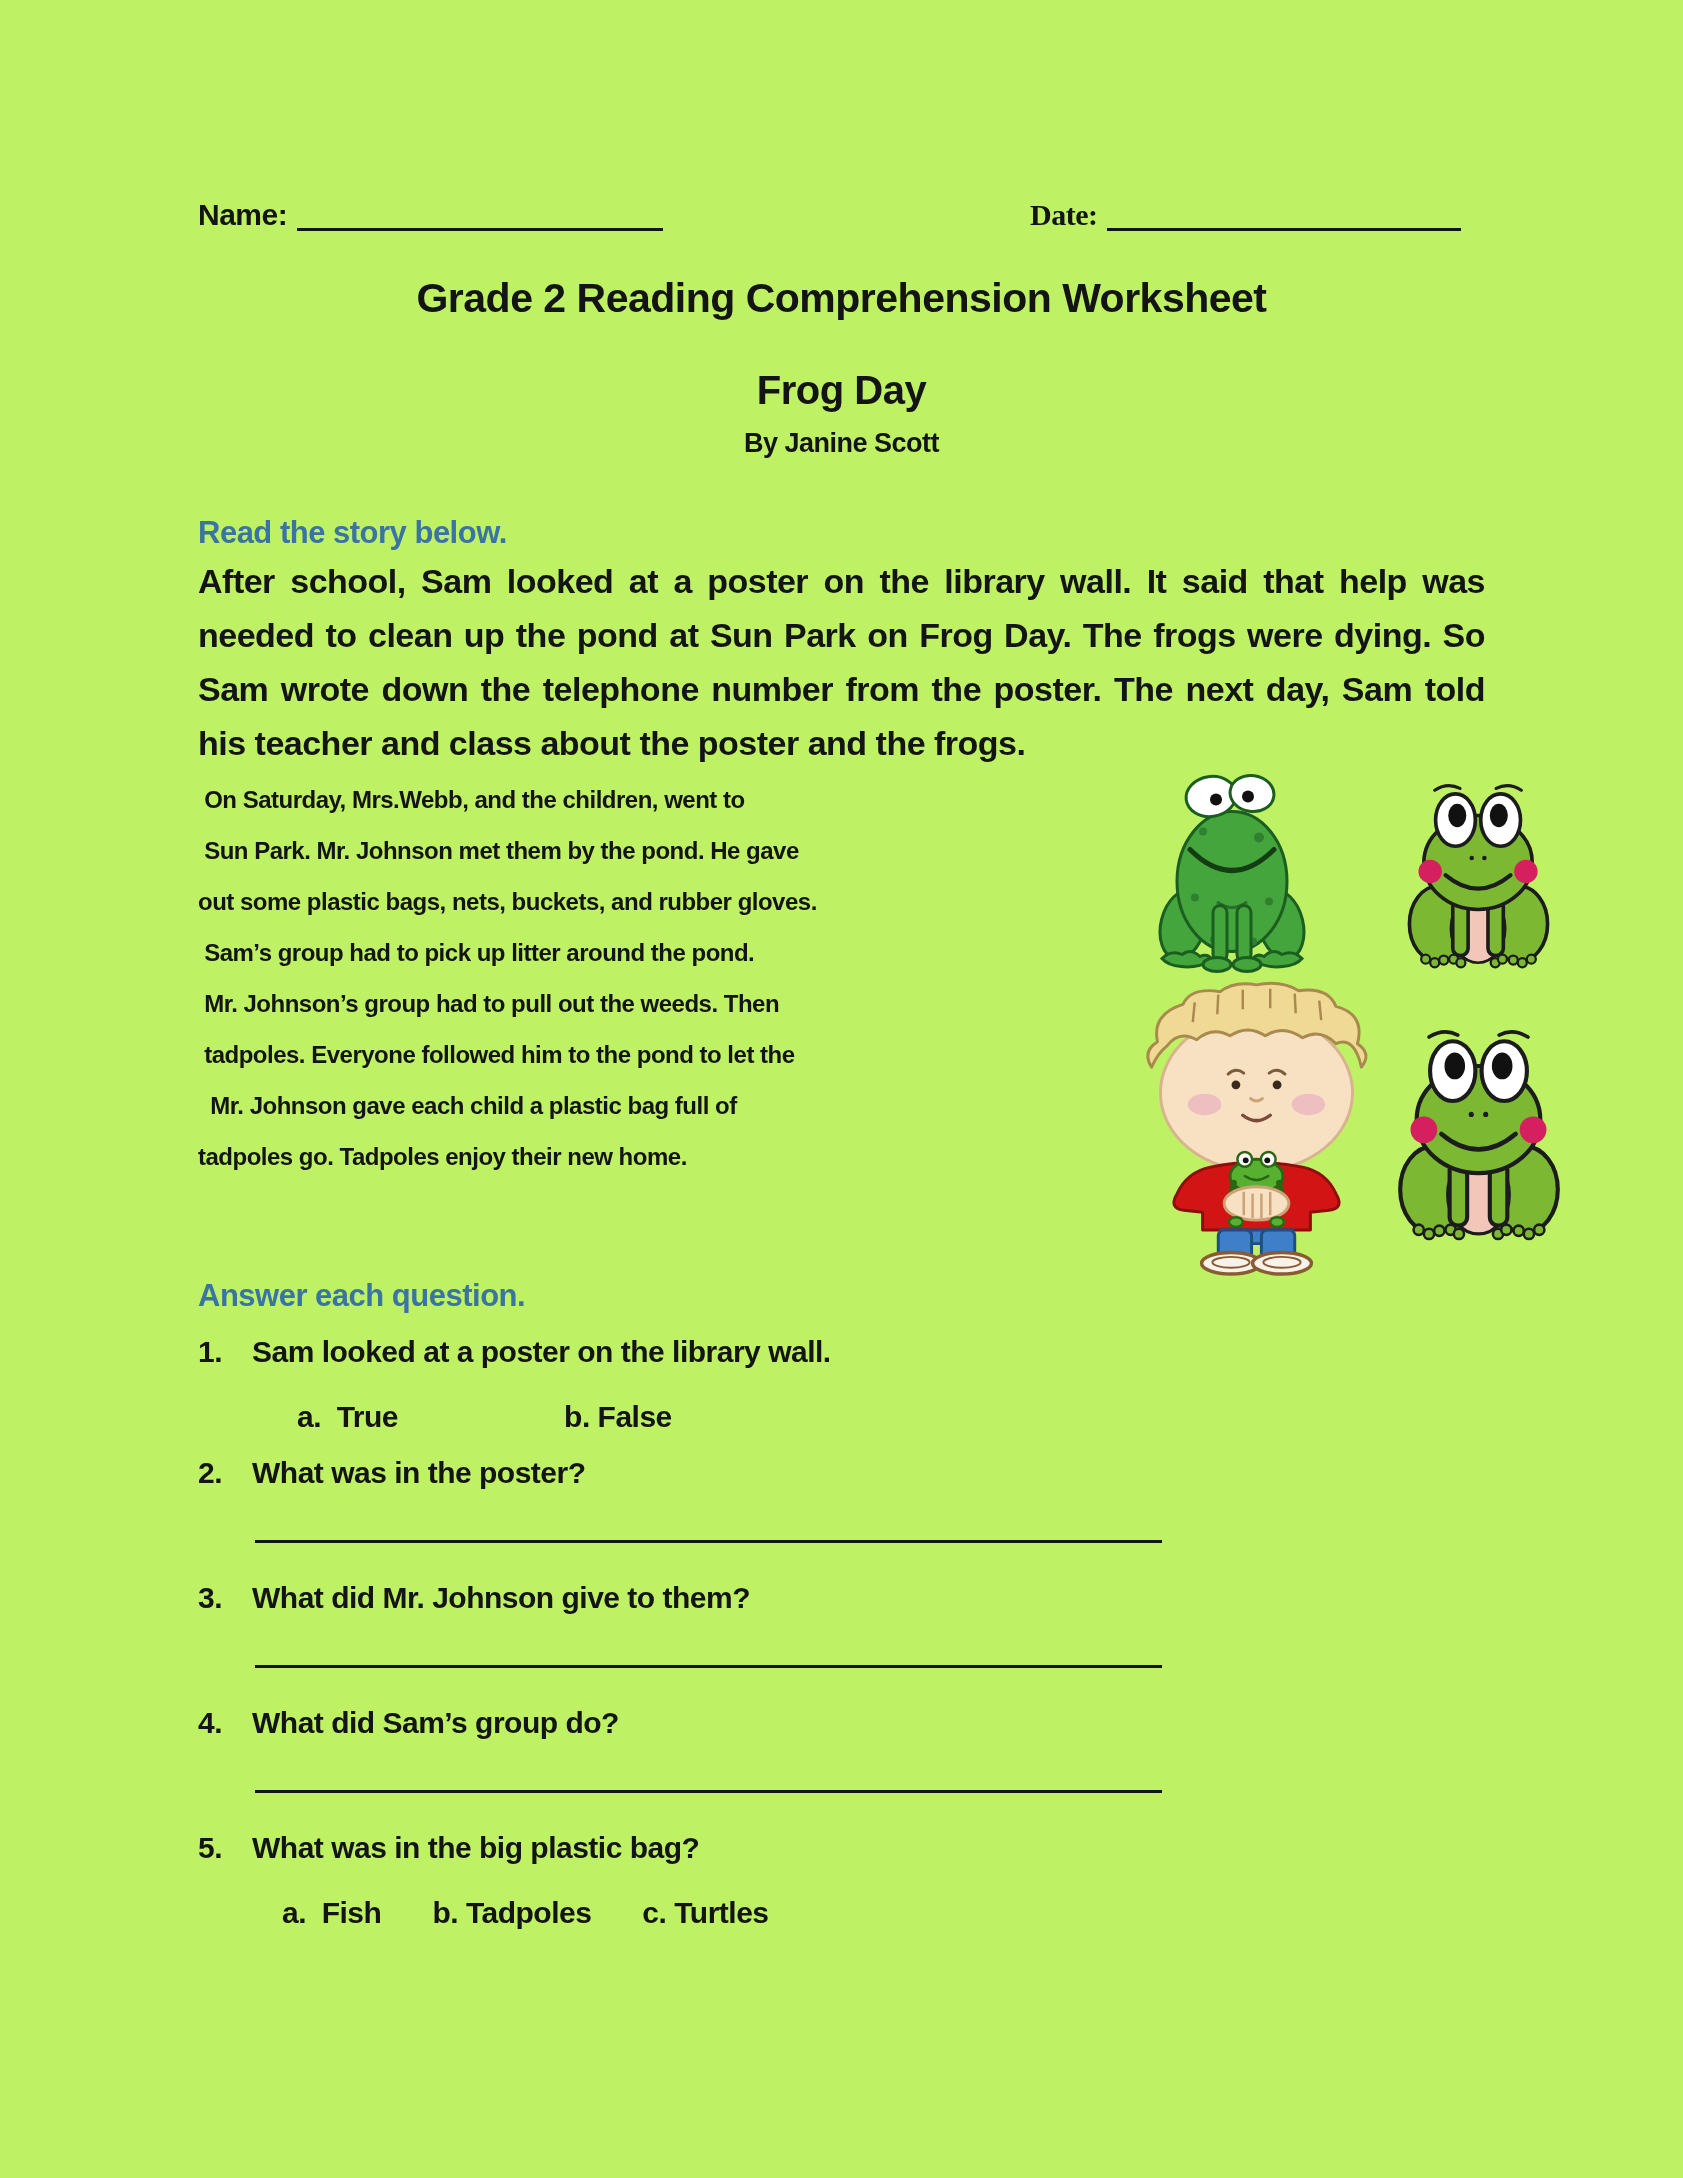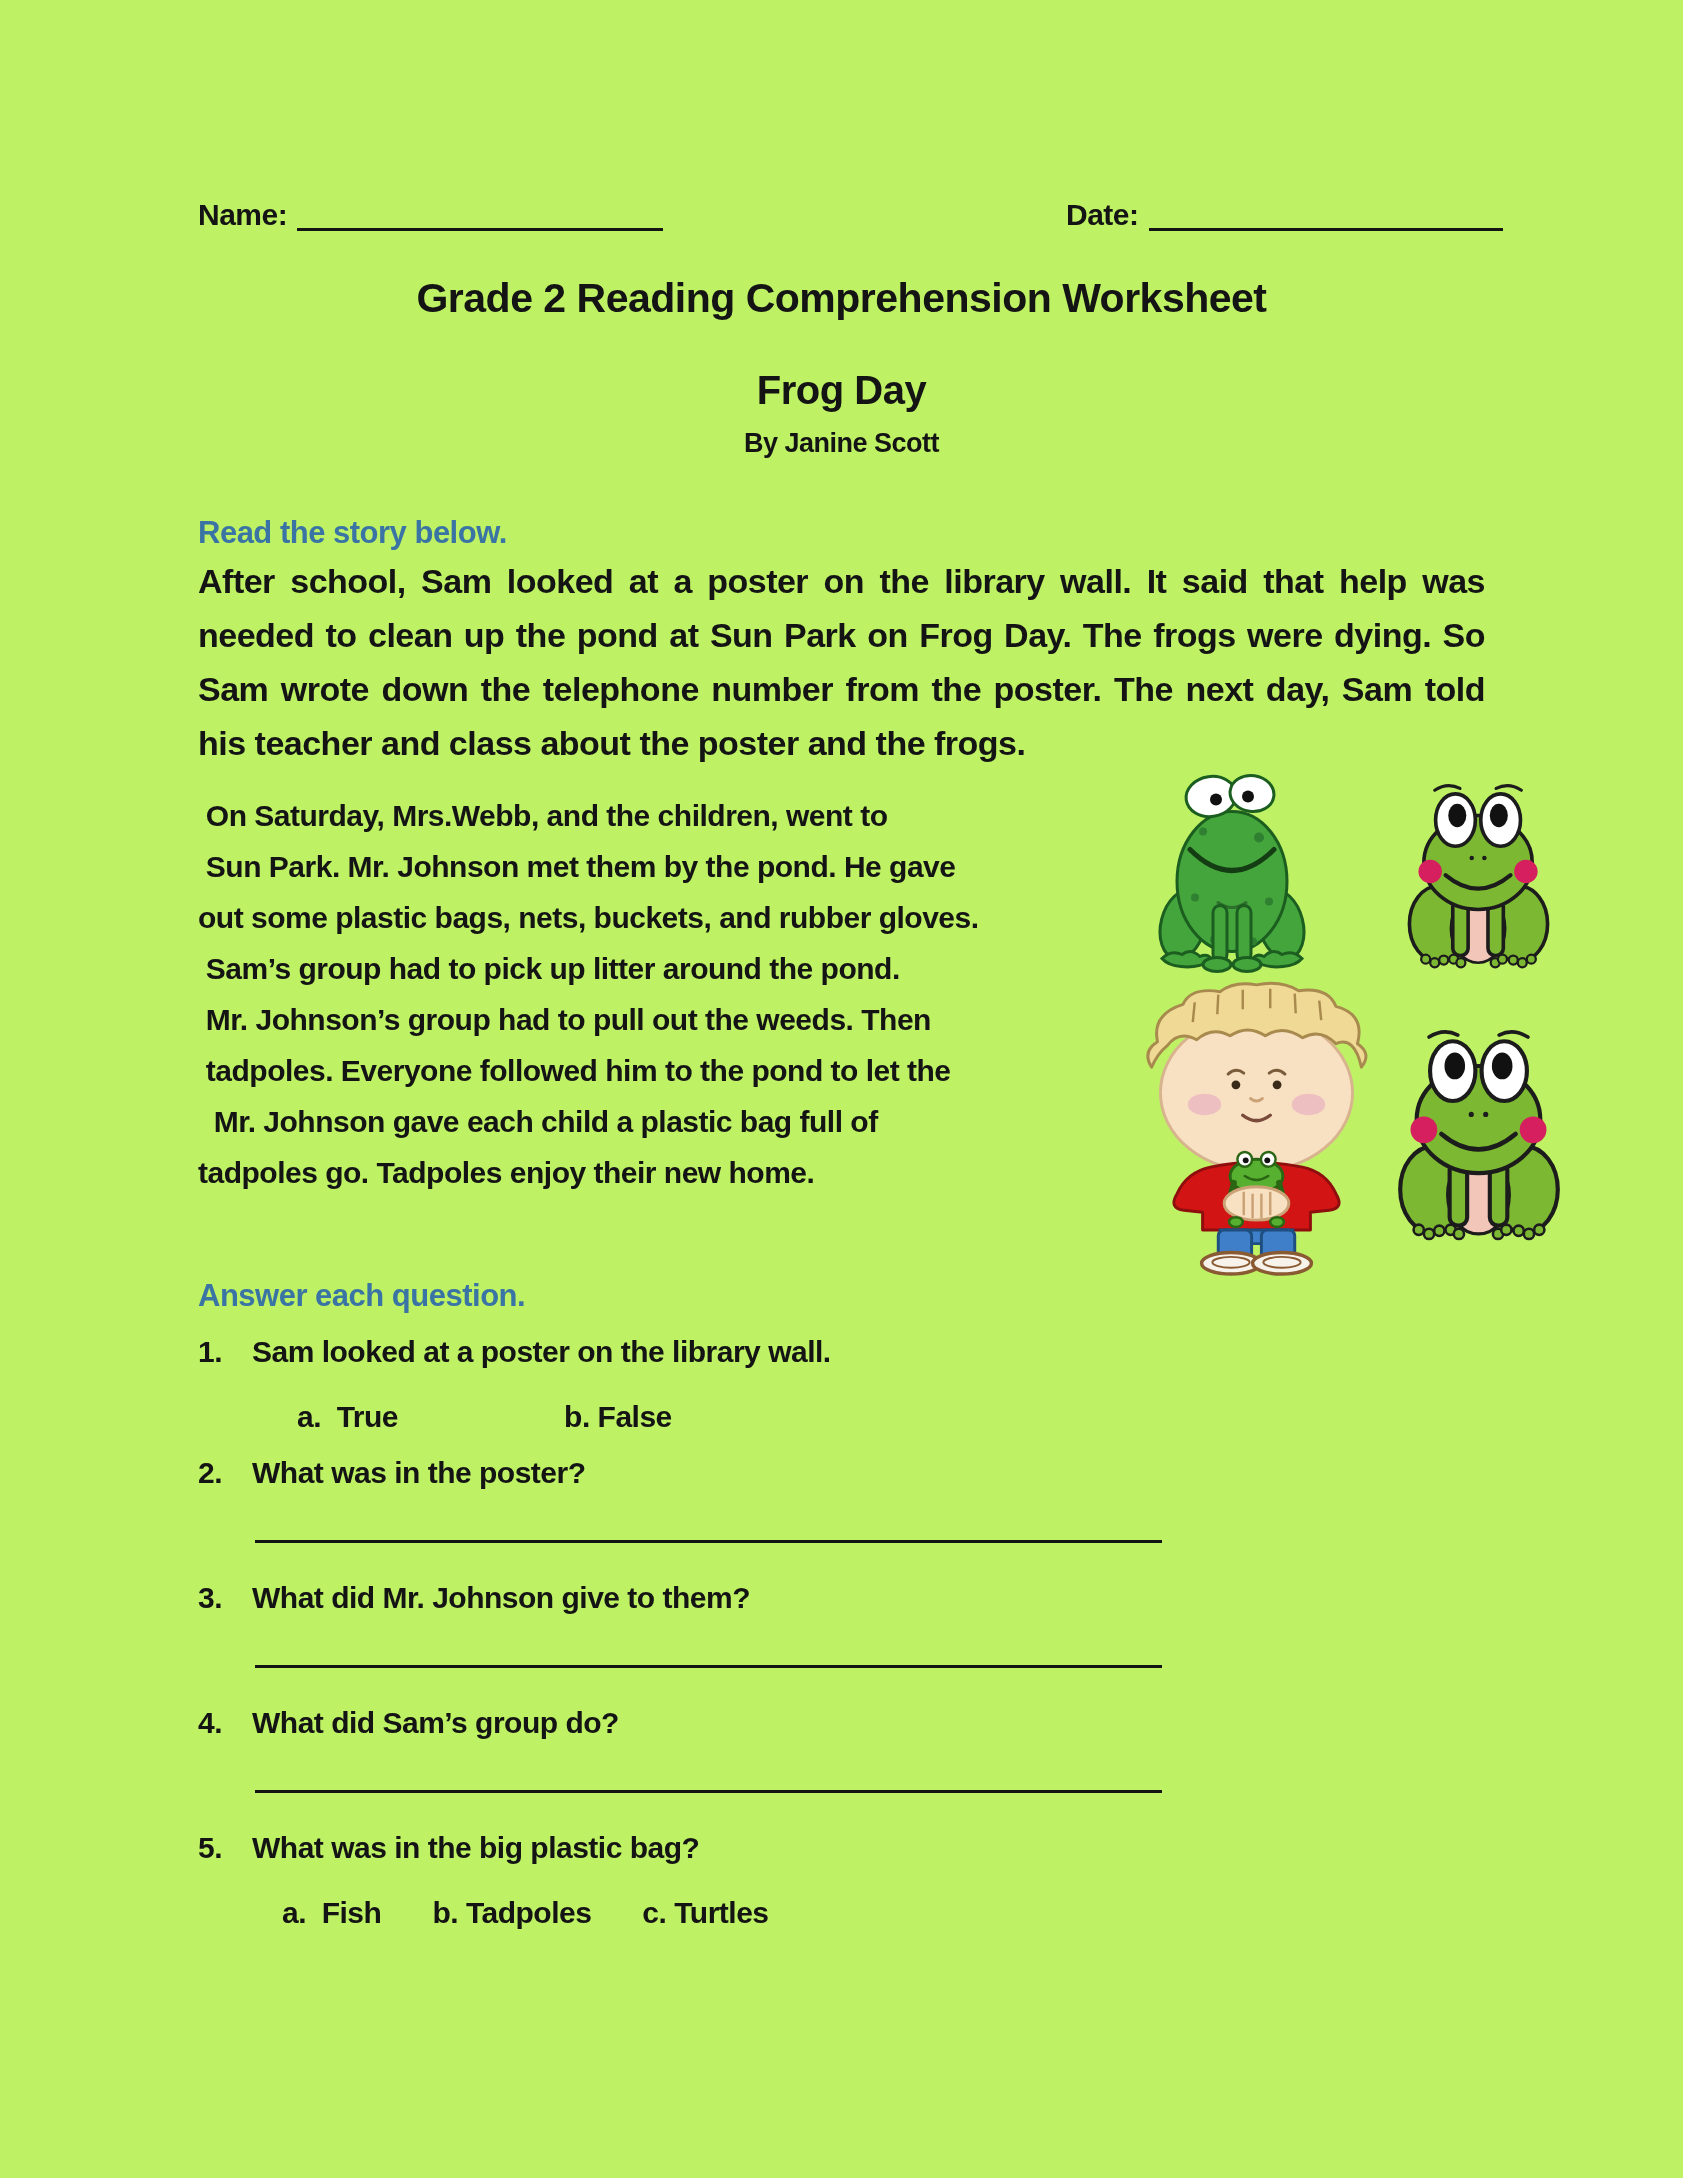--- a/index.html
+++ b/index.html
@@ -12,40 +12,40 @@
     background: #bef264;
     font-family: "Liberation Sans", sans-serif;
     font-weight: 700;
     color: var(--ink);
     letter-spacing: -0.5px;
     overflow: hidden;
   }
   
   .header-row { position: absolute; left: 198px; top: 198px; width: 1287px; height: 44px; font-size: 30px; }
   .field { position: absolute; top: 0; white-space: nowrap; }
-  .field.date { left: 868px; }
+  .field.date { left: 832px; font-family: Liberation Serif, serif; }
   .blank {
     display: inline-block;
     border-bottom: 3px solid var(--ink);
     height: 30px;
     vertical-align: -6px;
     margin-left: 10px;
   }
   .blank.name-w { width: 366px; }
   .blank.date-w { width: 354px; }
   
   .title-main  { position: absolute; left: 0; top: 275px; width: 100%; text-align: center; font-size: 41px; }
   .title-story { position: absolute; left: 0; top: 368px; width: 100%; text-align: center; font-size: 40px; }
   .byline      { position: absolute; left: 0; top: 428px; width: 100%; text-align: center; font-size: 27px; }
   
   .read-instruction { position: absolute; left: 198px; top: 515px; font-size: 31px; color: var(--heading-blue); }
   .para1 { position: absolute; left: 198px; top: 554px; width: 1287px; font-size: 34px; }
   .para1 .s-line { height: 54px; line-height: 54px; white-space: nowrap; }
   .para1 .s-line.just { white-space: normal; text-align: justify; text-align-last: justify; }
-  .para2 { position: absolute; left: 198px; top: 790px; width: 936px; font-size: 30px; }
+  .para2 { position: absolute; left: 198px; top: 774px; width: 936px; font-size: 24px; }
   .para2 .s-line { height: 51px; line-height: 51px; white-space: pre; }
   
   .illustrations { position: absolute; left: 1129px; top: 757px; width: 455px; height: 525px; }
   .illo { position: absolute; }
   .illo svg { display: block; width: 100%; height: 100%; }
   .illo.frog-plain { left: 28px;  top: 12px;  width: 150px; height: 206px; }
   .illo.frog-cute1 { left: 275px; top: 18px;  width: 149px; height: 203px; }
   .illo.boy        { left: 2px;   top: 220px; width: 251px; height: 299px; }
   .illo.frog-cute2 { left: 265px; top: 246px; width: 170px; height: 265px; }
   

